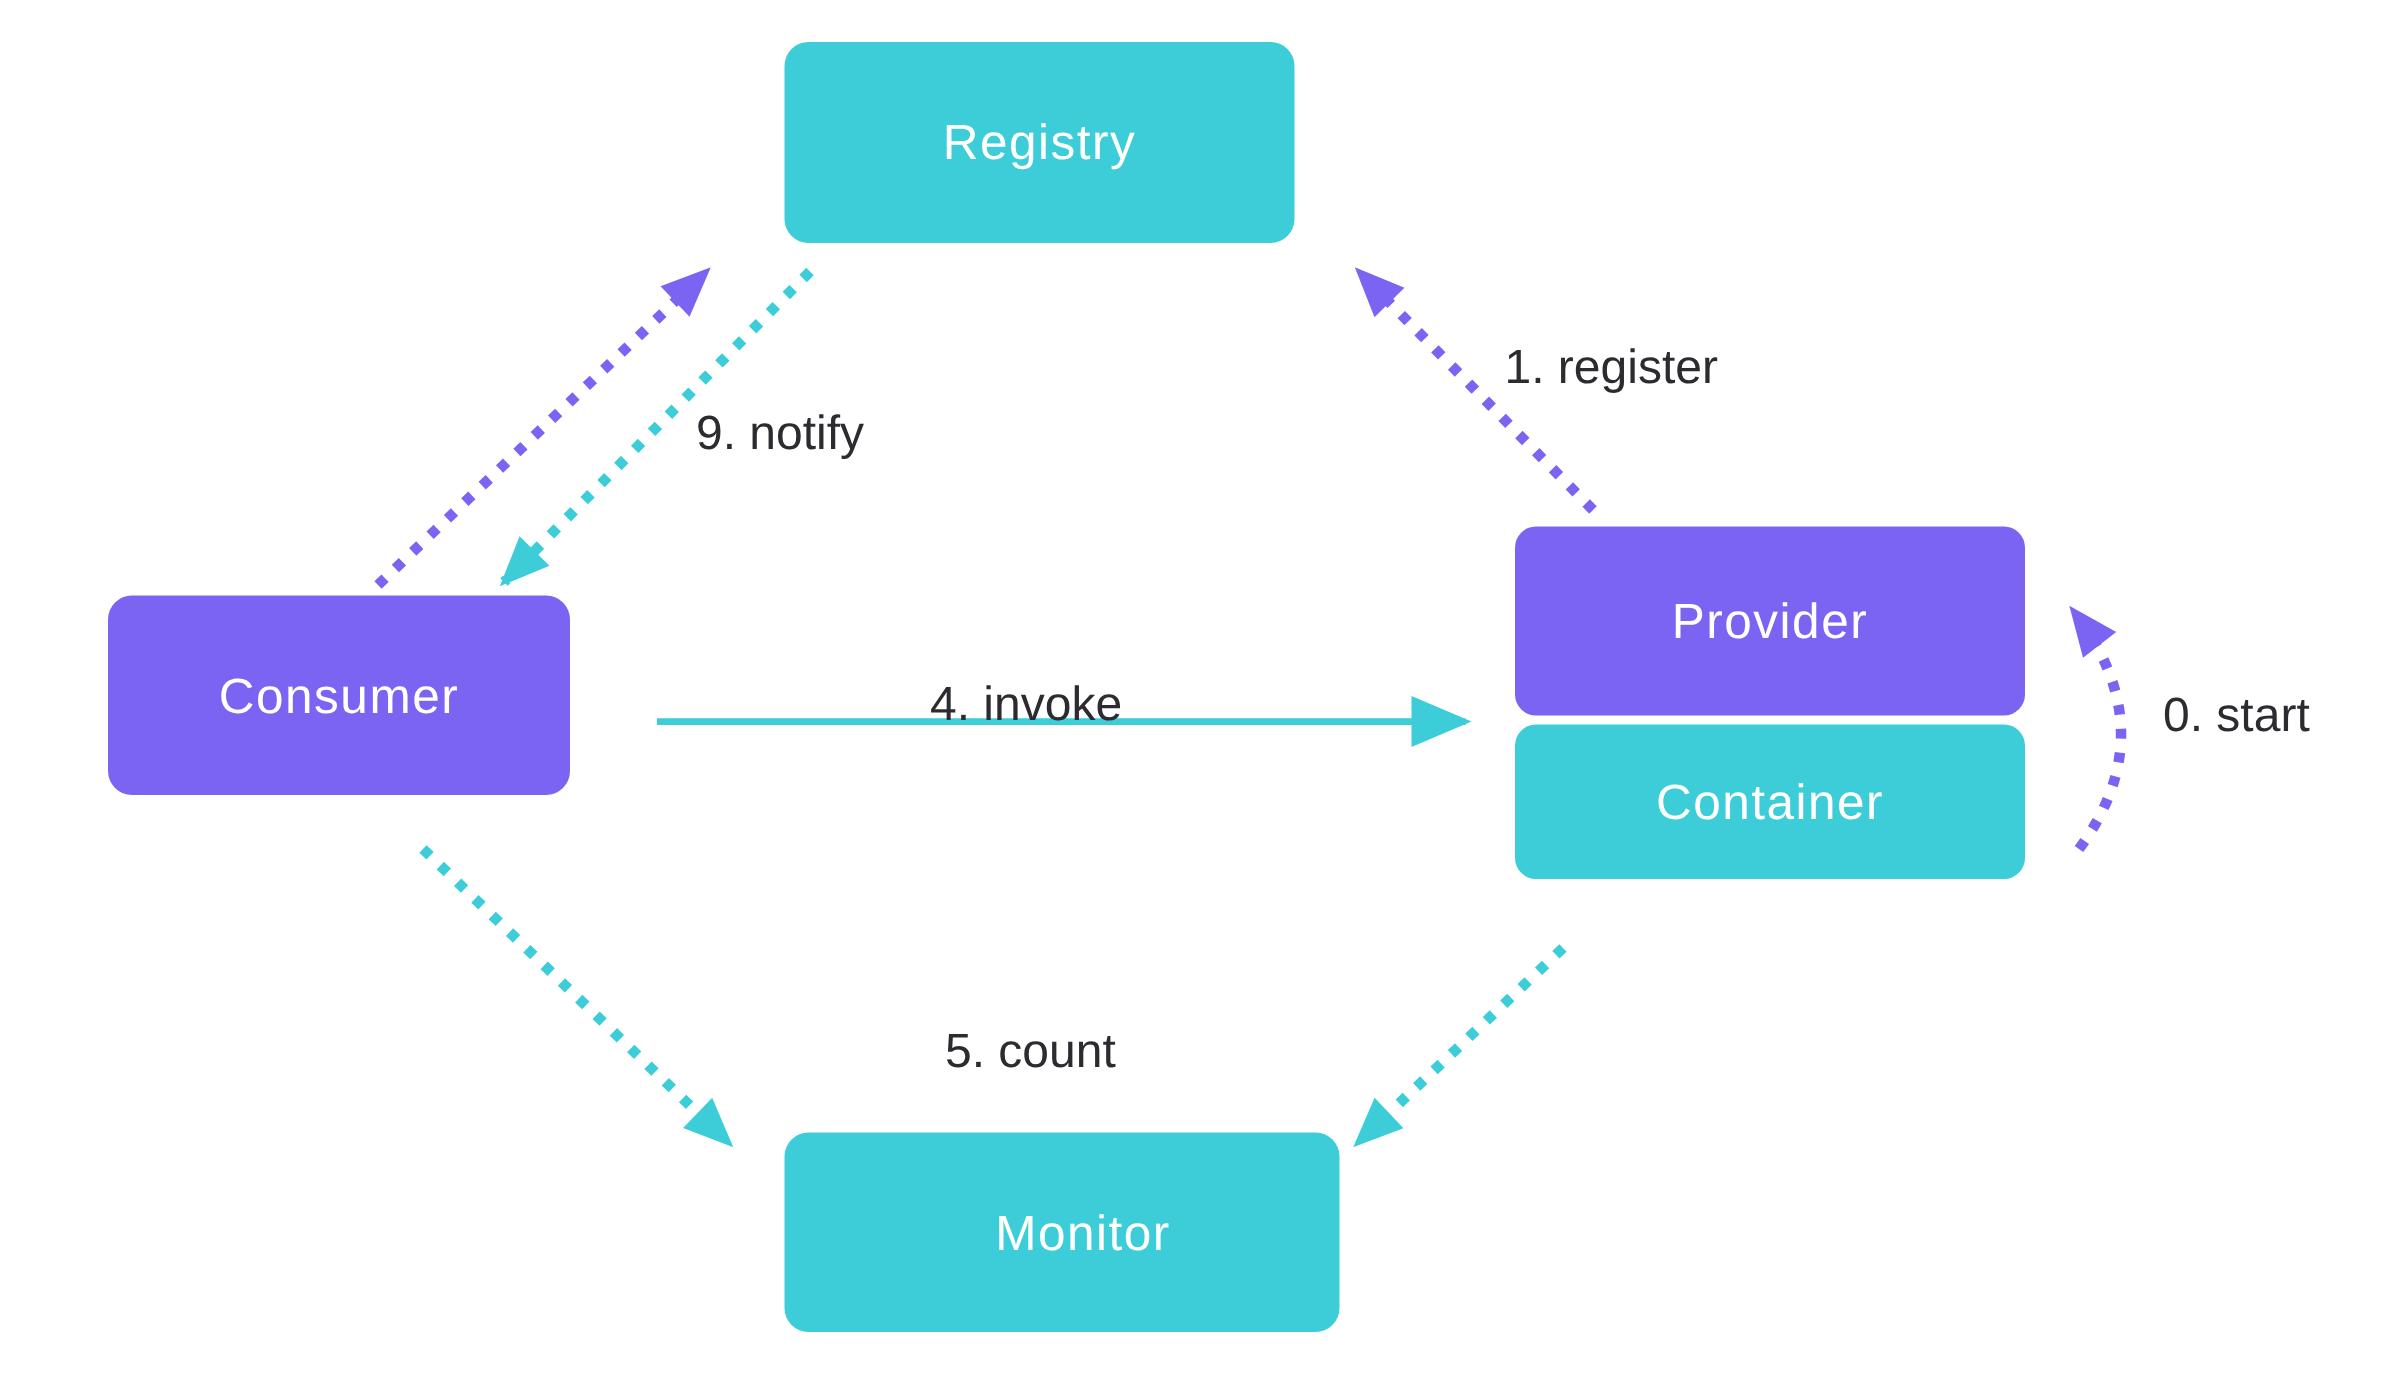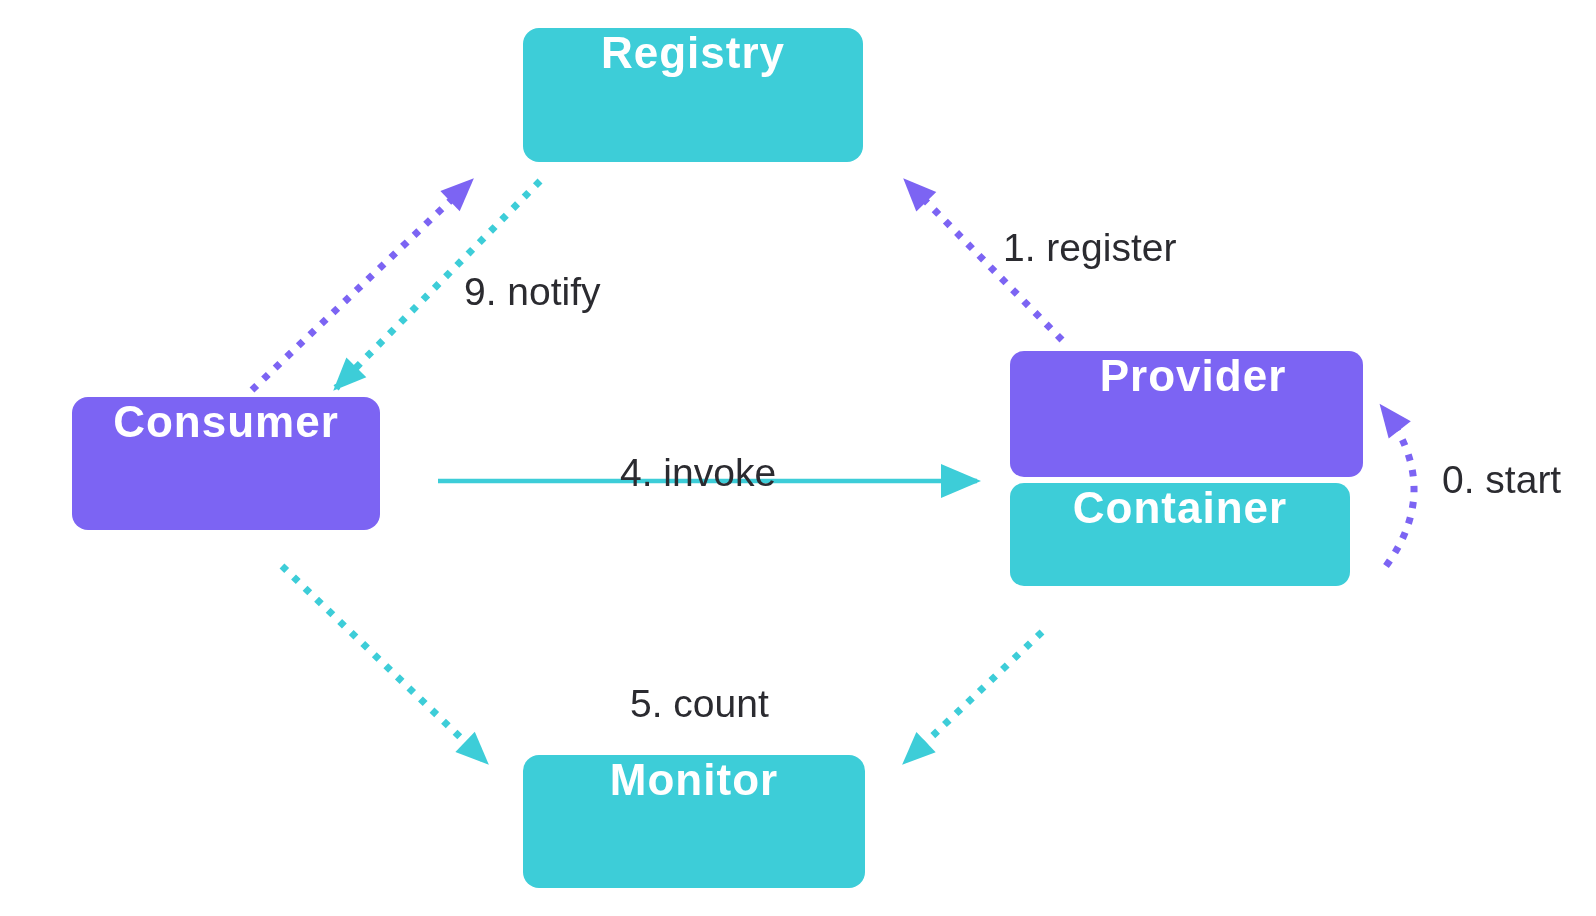--- a/index.html
+++ b/index.html
@@ -17,37 +17,38 @@
   }
   .edge-layer {
     position: absolute;
     left: 0; top: 0;
     width: 1596px;
     height: 916px;
   }
   .node {
     position: absolute;
     display: flex;
+    align-items: center;
     justify-content: center;
     color: var(--node-text, #ffffff);
-    font-size: 44px;
-    font-weight: 700;
+    font-size: 33px;
+    font-weight: 400;
     letter-spacing: 1px;
     border-radius: 16px;
   }
   .node-registry  { left: 523px;  top: 28px;  width: 340px; height: 134px; }
   .node-consumer  { left: 72px;   top: 397px; width: 308px; height: 133px; }
   .node-provider  { left: 1010px; top: 351px; width: 340px; height: 126px; border-radius: 14px; }
   .node-container { left: 1010px; top: 483px; width: 340px; height: 103px; border-radius: 14px; }
   .node-monitor   { left: 523px;  top: 755px; width: 342px; height: 133px; }
 
   .edge-label {
     position: absolute;
     color: var(--label-text, #2b2b30);
-    font-size: 39px;
+    font-size: 32px;
     font-weight: 400;
     white-space: nowrap;
   }
   .label-subscribe { left: 94px;   top: 270px; }
   .label-notify    { left: 464px;  top: 270px; }
   .label-register  { left: 1003px; top: 226px; }
   .label-invoke    { left: 620px;  top: 418px; margin-top: 33px; }
   .label-start     { left: 1442px; top: 458px; }
   .label-count     { left: 630px;  top: 682px; text-align: center; }
 
@@ -96,29 +97,29 @@
   </svg>
 
   <div class="node node-registry" style="background: rgb(61, 205, 216);">
     <span>Registry</span>
   </div>
 
   <div class="node node-consumer" style="background: rgb(124, 100, 243);">
     <span>Consumer</span>
   </div>
 
-  <div class="node node-provider" style="background: rgb(124, 100, 243); padding-left: 13px;">
+  <div class="node node-provider" style="background: rgb(124, 100, 243);">
     <span>Provider</span>
   </div>
 
   <div class="node node-container" style="background: rgb(61, 205, 216);">
     <span>Container</span>
   </div>
 
-  <div class="node node-monitor" style="background: rgb(61, 205, 216);">
+  <div class="node node-monitor" style="background: rgb(61, 205, 216); padding-left: 28px;">
     <span>Monitor</span>
   </div>
 
   <div class="edge-label label-notify">9. notify</div>
   <div class="edge-label label-register">1. register</div>
   <div class="edge-label label-invoke">4. invoke</div>
   <div class="edge-label label-start">0. start</div>
   <div class="edge-label label-count">5. count</div>
 
 </div>

